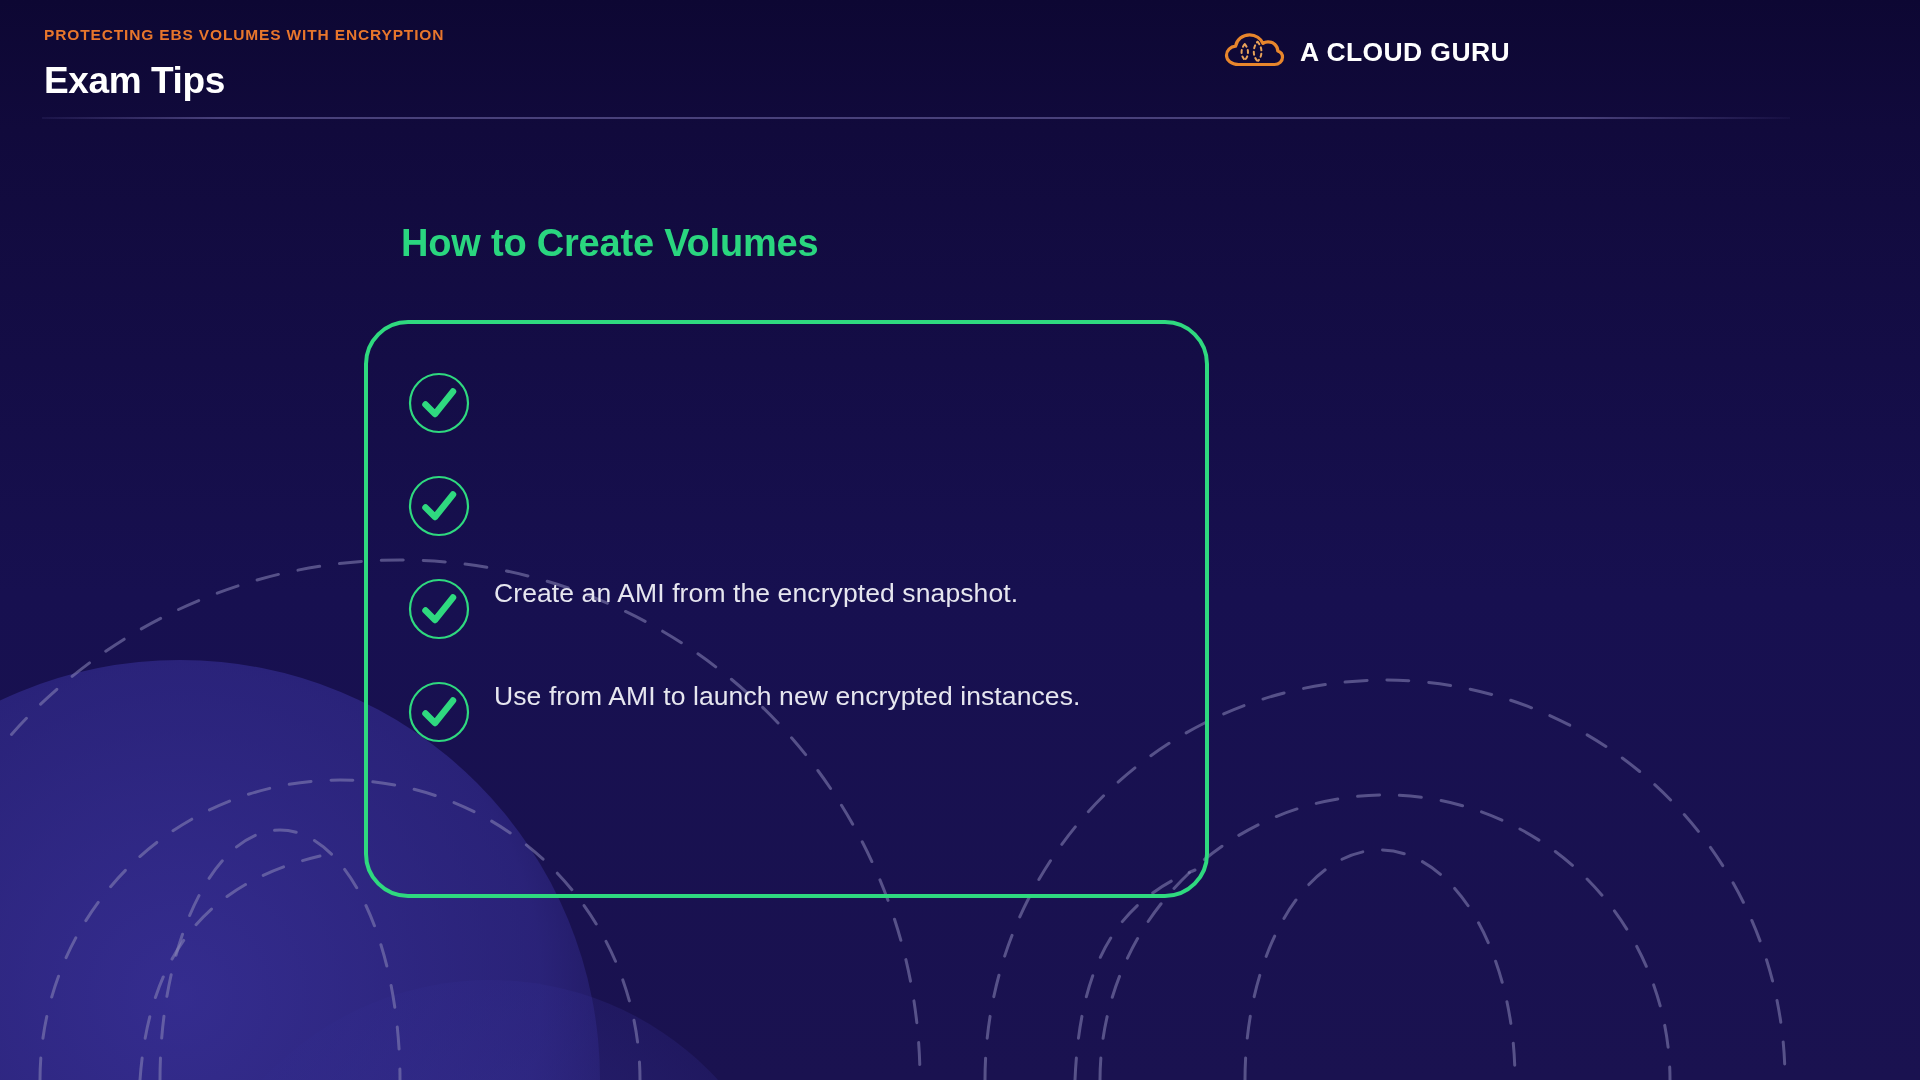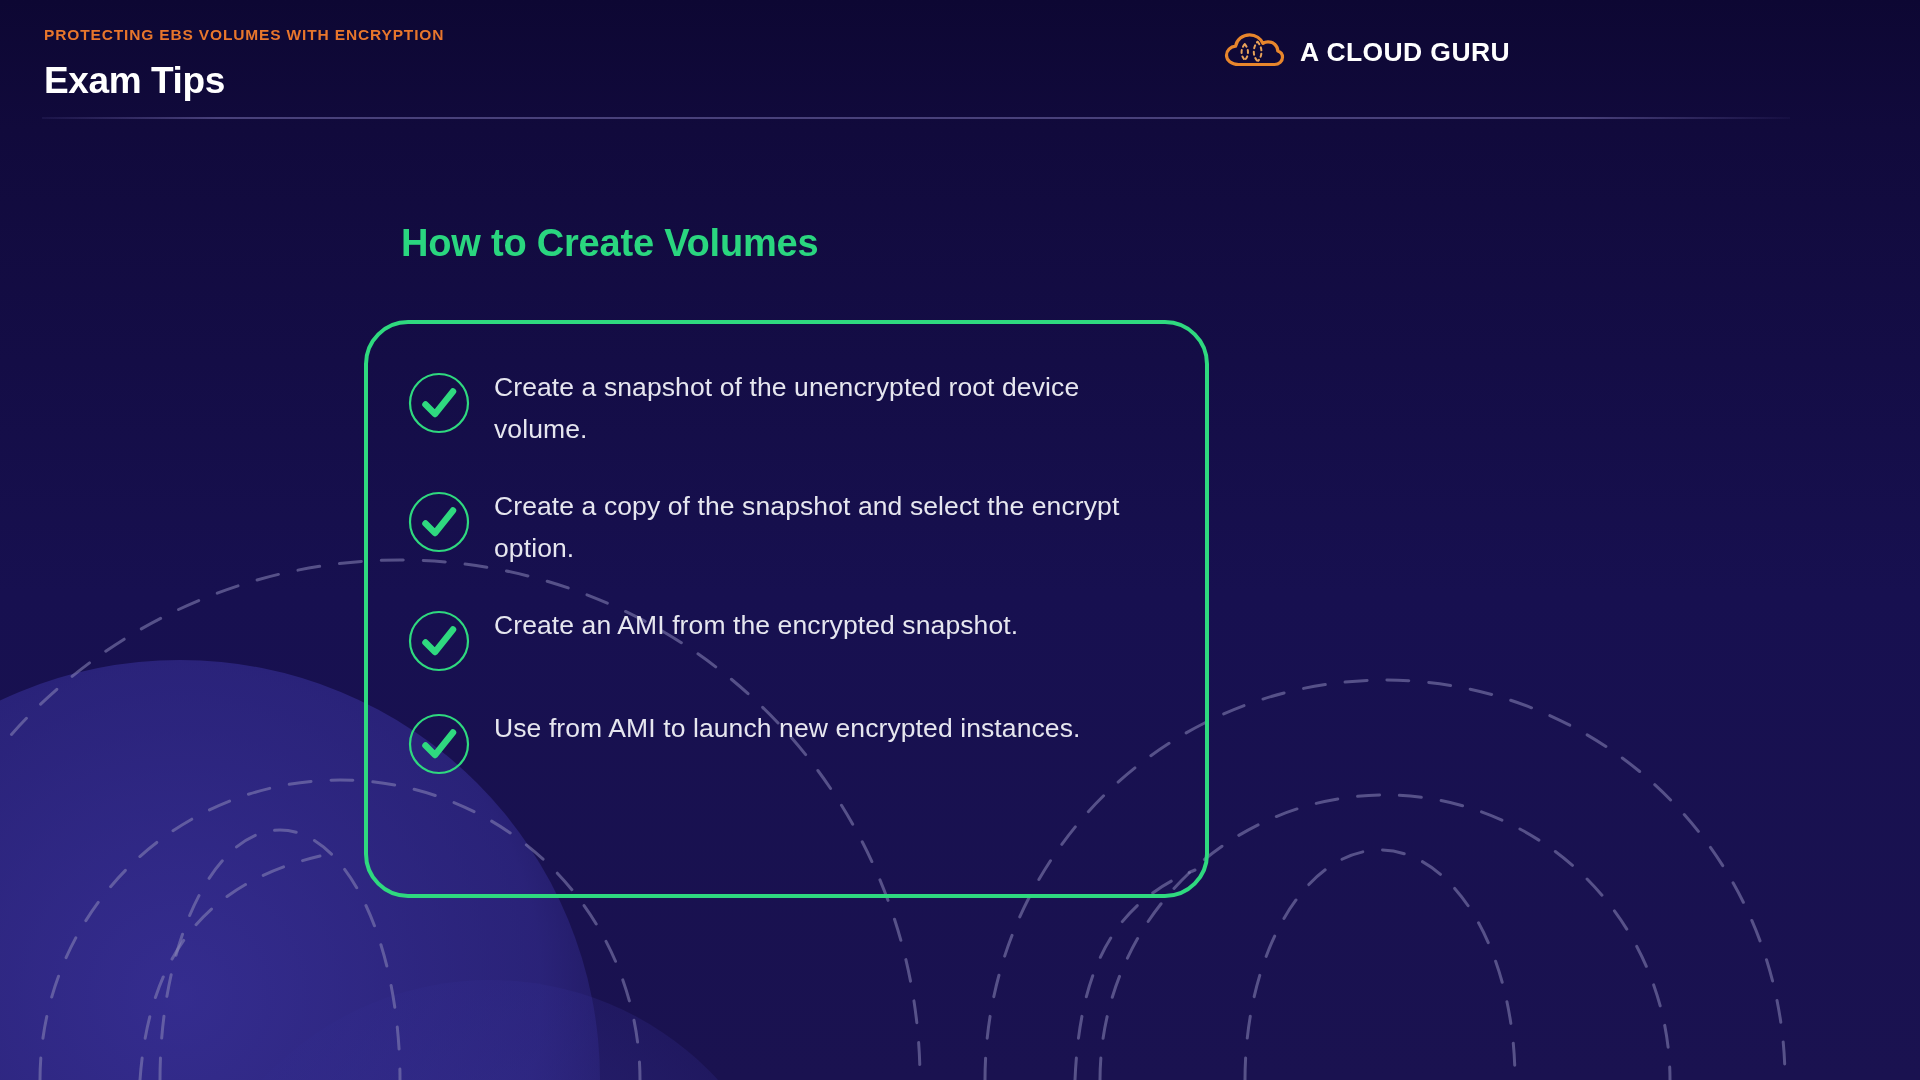--- a/index.html
+++ b/index.html
@@ -170,31 +170,29 @@
   <div class="card">
     <div class="checklist">
 
       <div class="check-item">
         <span class="check-icon">
           <svg width="62" height="62" viewBox="0 0 62 62">
             <circle cx="31" cy="31" r="29" fill="none" stroke="#2fd97f" stroke-width="2.2"></circle>
             <path d="M17.5 32.5 L 27 42 L 45 19.5" fill="none" stroke="#2fd97f" stroke-width="6.5" stroke-linecap="round" stroke-linejoin="round"></path>
           </svg>
         </span>
-        <span class="check-text">Create a snapshot of the unencrypted root device volume.</span>
-      </div>
-
-      <div class="check-item">
-        <span class="check-icon">
-          <svg width="62" height="62" viewBox="0 0 62 62">
-            <circle cx="31" cy="31" r="29" fill="none" stroke="#2fd97f" stroke-width="2.2"></circle>
-            <path d="M17.5 32.5 L 27 42 L 45 19.5" fill="none" stroke="#2fd97f" stroke-width="6.5" stroke-linecap="round" stroke-linejoin="round"></path>
-          </svg>
-        </span>
-        <span class="check-text">Create a copy of the snapshot and select the encrypt option.</span>
+      </div>
+
+      <div class="check-item">
+        <span class="check-icon">
+          <svg width="62" height="62" viewBox="0 0 62 62">
+            <circle cx="31" cy="31" r="29" fill="none" stroke="#2fd97f" stroke-width="2.2"></circle>
+            <path d="M17.5 32.5 L 27 42 L 45 19.5" fill="none" stroke="#2fd97f" stroke-width="6.5" stroke-linecap="round" stroke-linejoin="round"></path>
+          </svg>
+        </span>
       </div>
 
       <div class="check-item">
         <span class="check-icon">
           <svg width="62" height="62" viewBox="0 0 62 62">
             <circle cx="31" cy="31" r="29" fill="none" stroke="#2fd97f" stroke-width="2.2"></circle>
             <path d="M17.5 32.5 L 27 42 L 45 19.5" fill="none" stroke="#2fd97f" stroke-width="6.5" stroke-linecap="round" stroke-linejoin="round"></path>
           </svg>
         </span>
         <span class="check-text">Create an AMI from the encrypted snapshot.</span>

